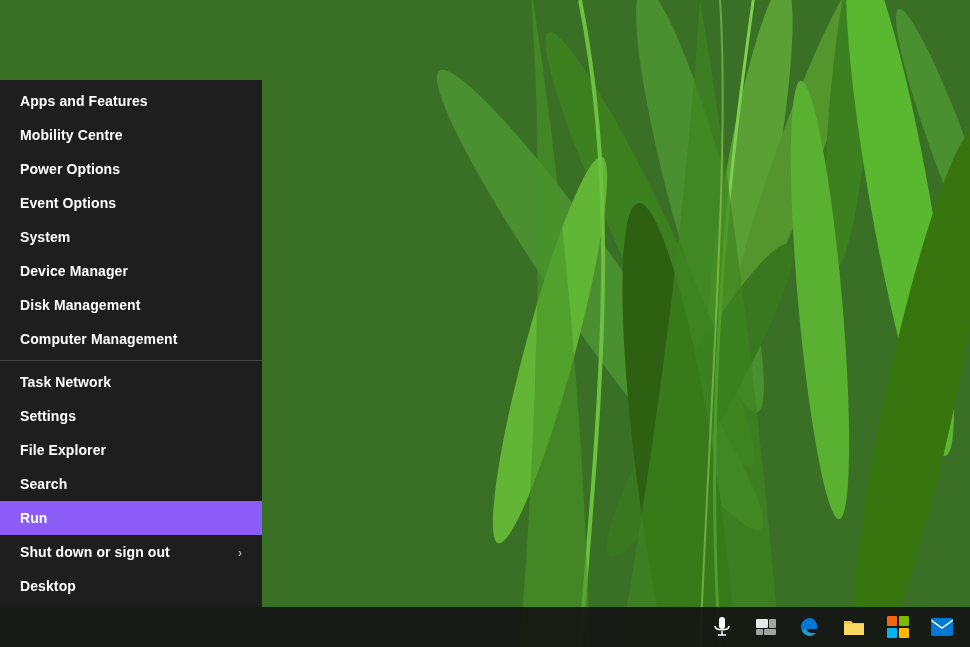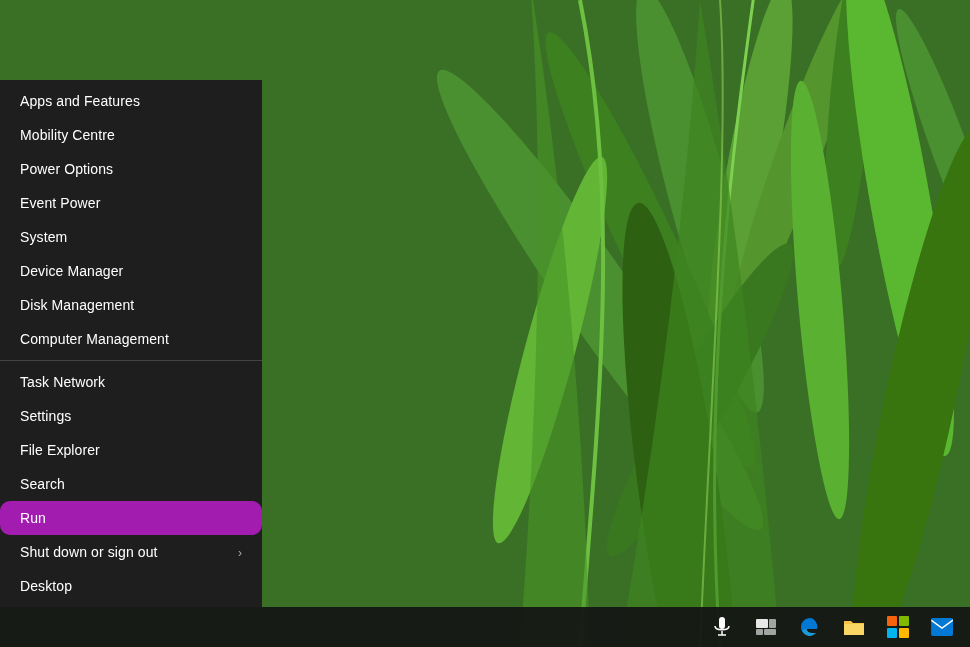--- a/index.html
+++ b/index.html
@@ -79,27 +79,26 @@
     }
 
     .menu-item {
       display: flex;
       align-items: flex-end;
       padding: 9px 20px;
       color: #ffffff;
       font-size: 14px;
       cursor: pointer;
       position: relative;
-      font-weight: 400;
+      font-weight: 700;
       letter-spacing: 0.1px;
     }
 
     .menu-item.active {
-      background: #a21caf;
-      border-radius: 10px;
+      background: #8b5cf6;
     }
 
     .menu-item.has-arrow {
       justify-content: space-between;
     }
 
     .menu-divider {
       height: 1px;
       background: #444;
       margin: 4px 0;
@@ -147,21 +146,21 @@
 <div class="menu-item">
       <span>Apps and Features</span>
     </div>
     <div class="menu-item">
       <span>Mobility Centre</span>
     </div>
     <div class="menu-item">
       <span>Power Options</span>
     </div>
     <div class="menu-item">
-      <span>Event Power</span>
+      <span>Event Options</span>
     </div>
     <div class="menu-item">
       <span>System</span>
     </div>
     <div class="menu-item">
       <span>Device Manager</span>
     </div>
     <div class="menu-item">
       <span>Disk Management</span>
     </div>

